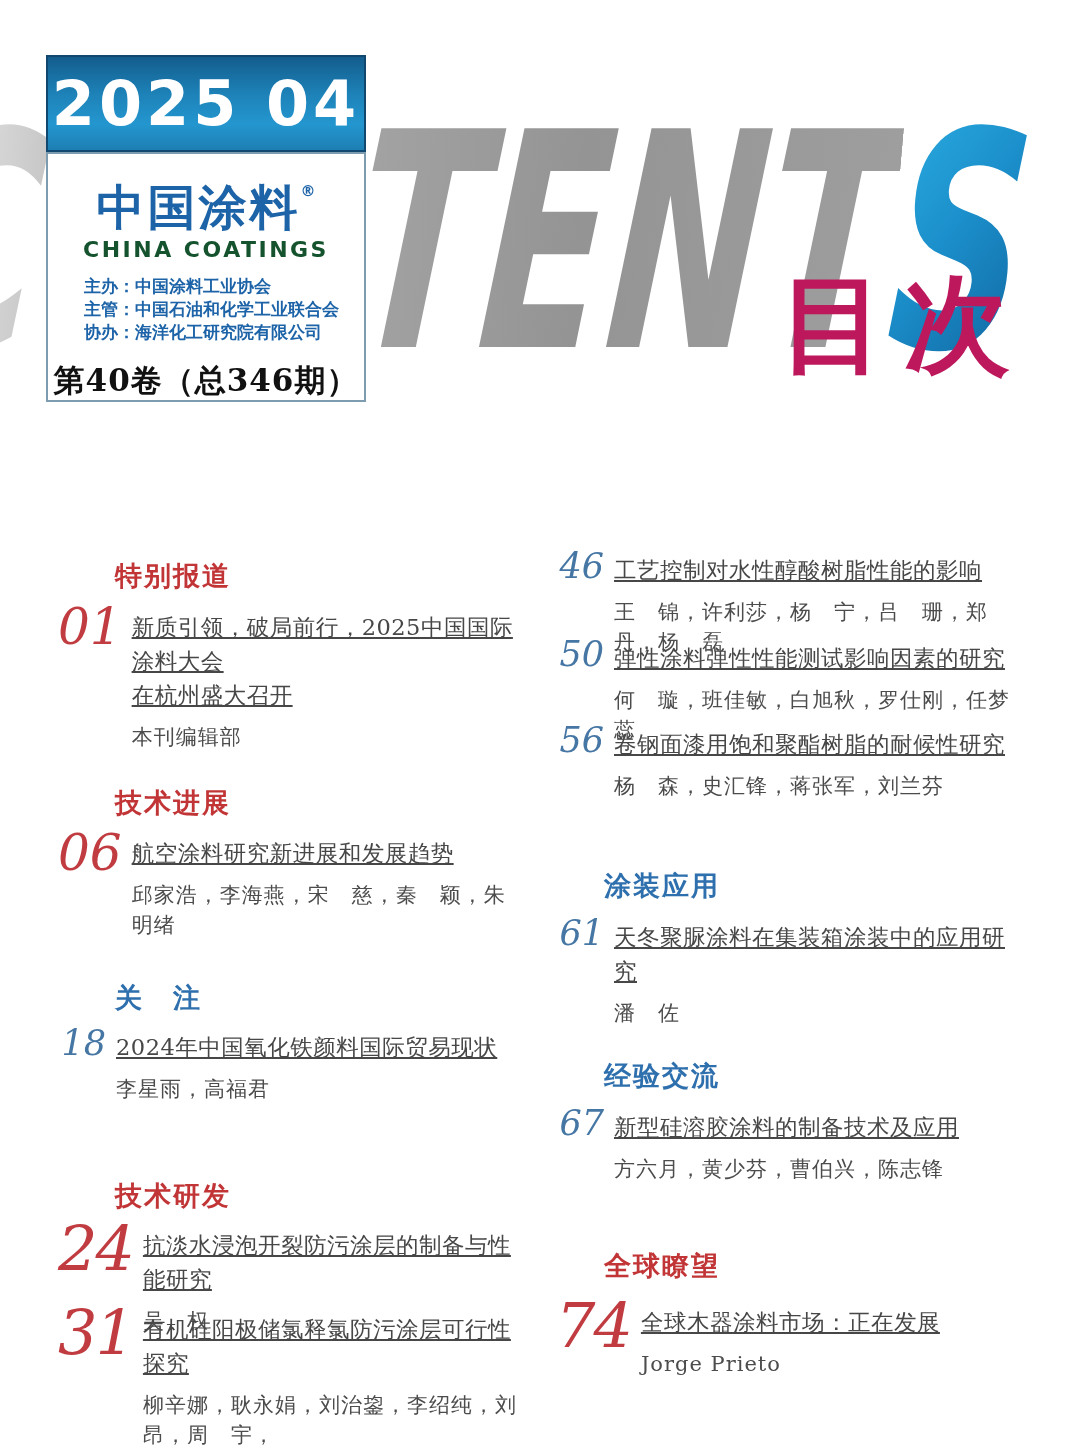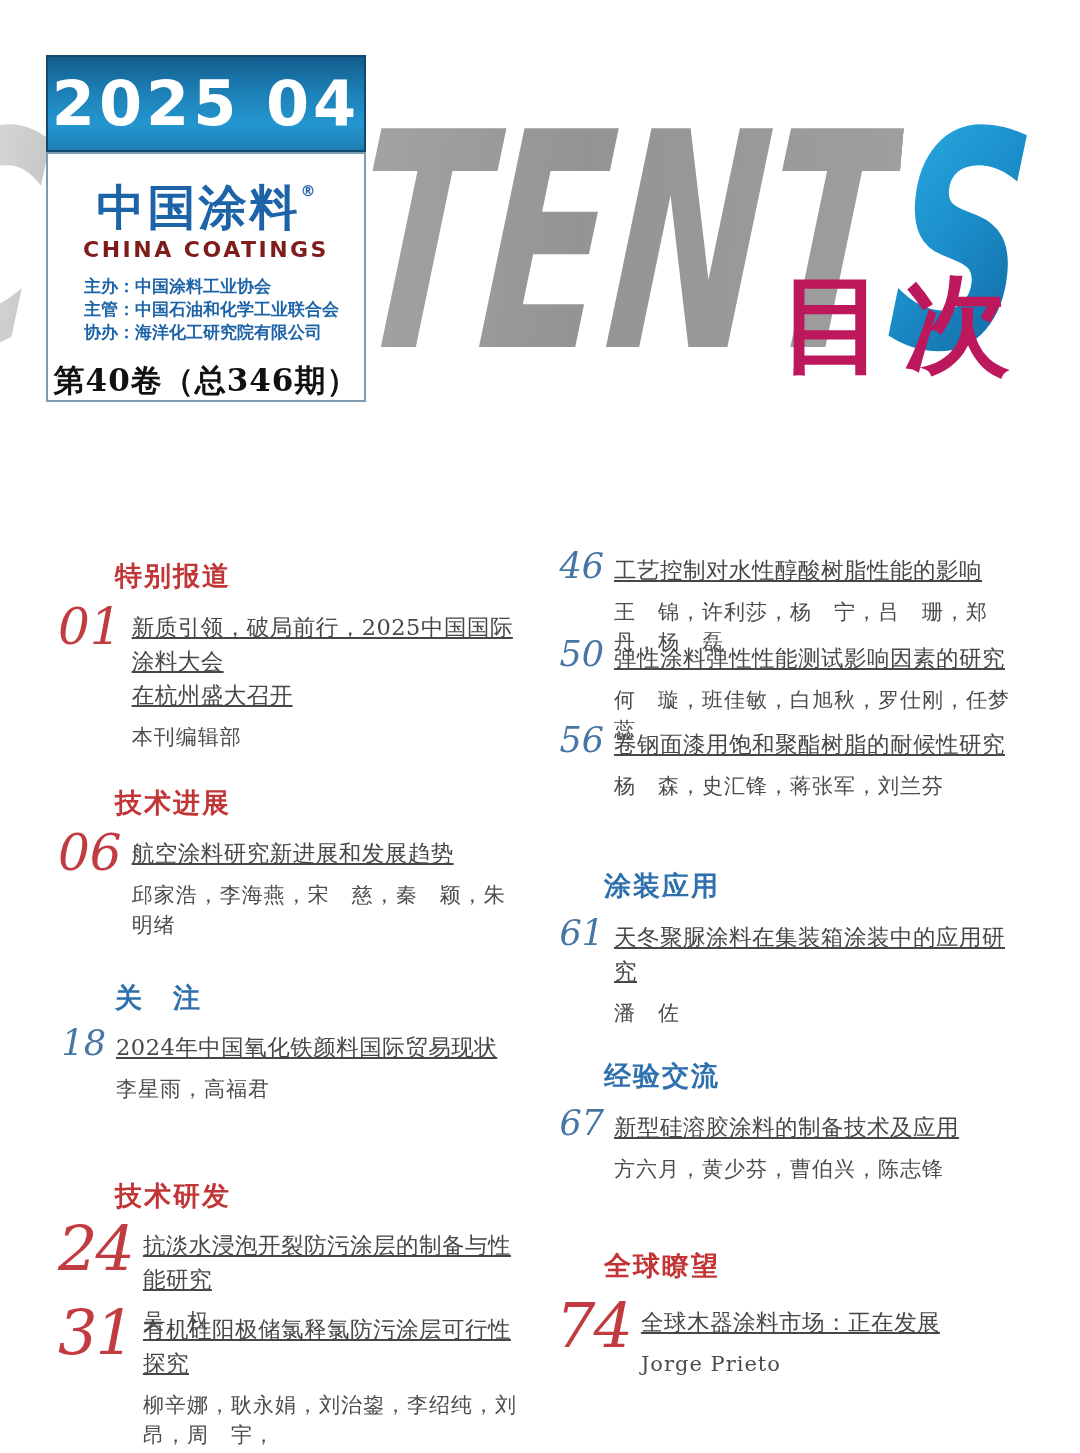--- a/index.html
+++ b/index.html
@@ -49,21 +49,21 @@
     background:#ffffff; border:2px solid #7d9cb0;
   }
   .logo-cn {
     margin-top:28px; text-align:center;
     color:#1c63a8; font-weight:900; font-size:48px; line-height:1.05;
     letter-spacing:3px; font-family:"DejaVu Sans", sans-serif;
   }
   .logo-cn sup { font-size:15px; vertical-align:28px; letter-spacing:0; }
   .logo-en {
     margin-top:5px; text-align:center;
-    color:#7f1d1d; font-weight:800; font-size:22px; letter-spacing:2.5px;
+    color:#14532d; font-weight:800; font-size:22px; letter-spacing:2.5px;
     font-family:"DejaVu Sans", sans-serif;
   }
   .orgs { margin:13px 0 0 36px; }
   .org-line {
     color:#1c63a8; font-weight:700; font-size:17px; line-height:23px;
     font-family:"DejaVu Sans", sans-serif;
   }
   .volume {
     margin-top:16px; text-align:center;
     font-family:"DejaVu Serif","Liberation Serif",serif;

